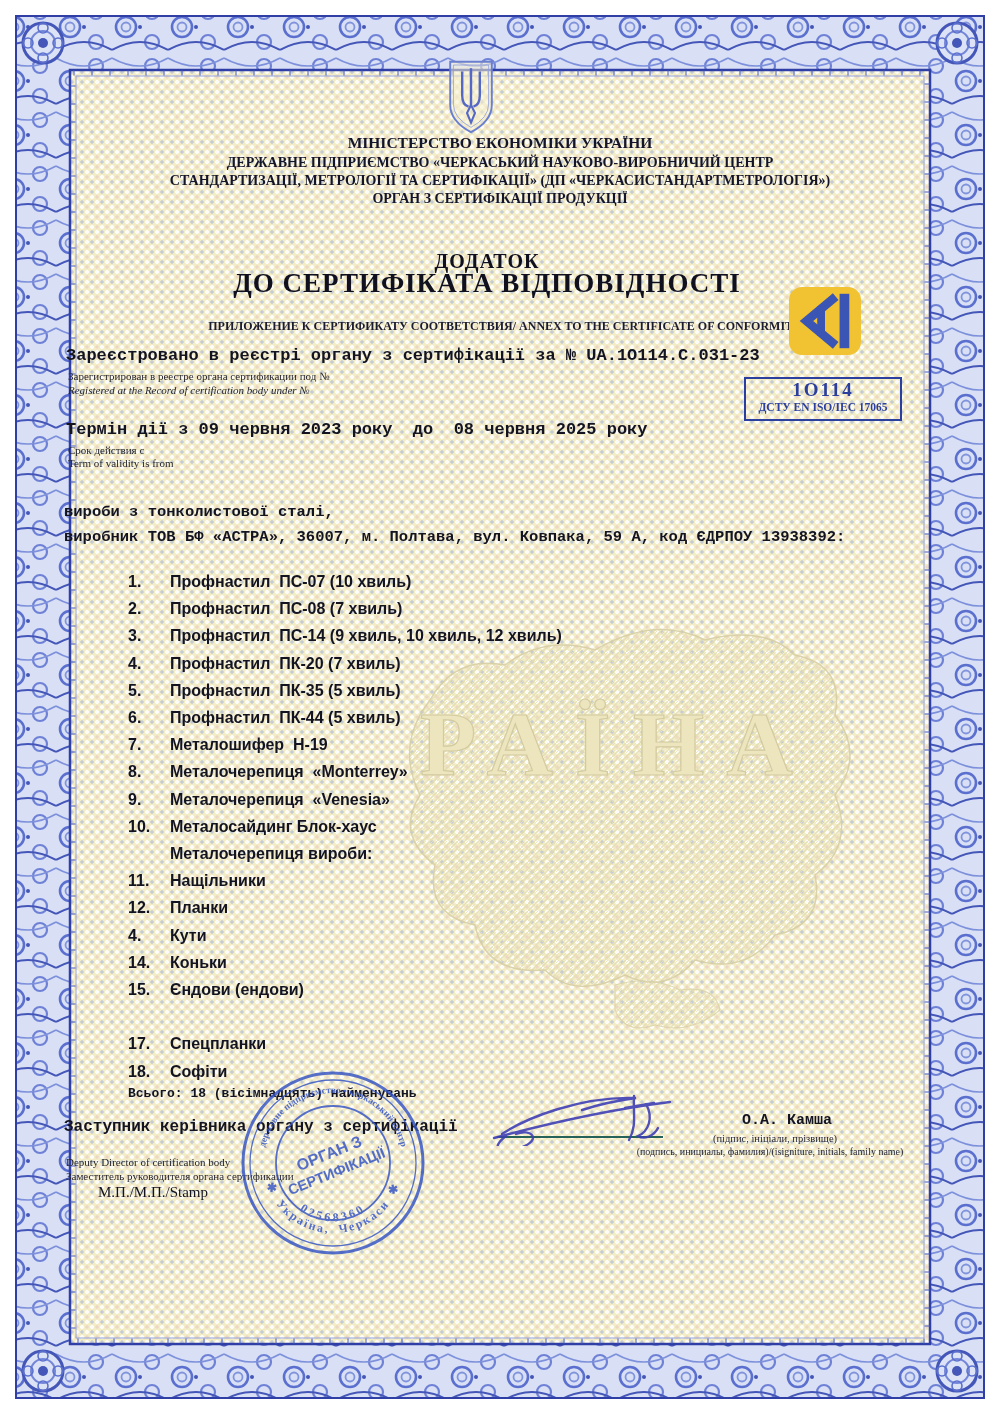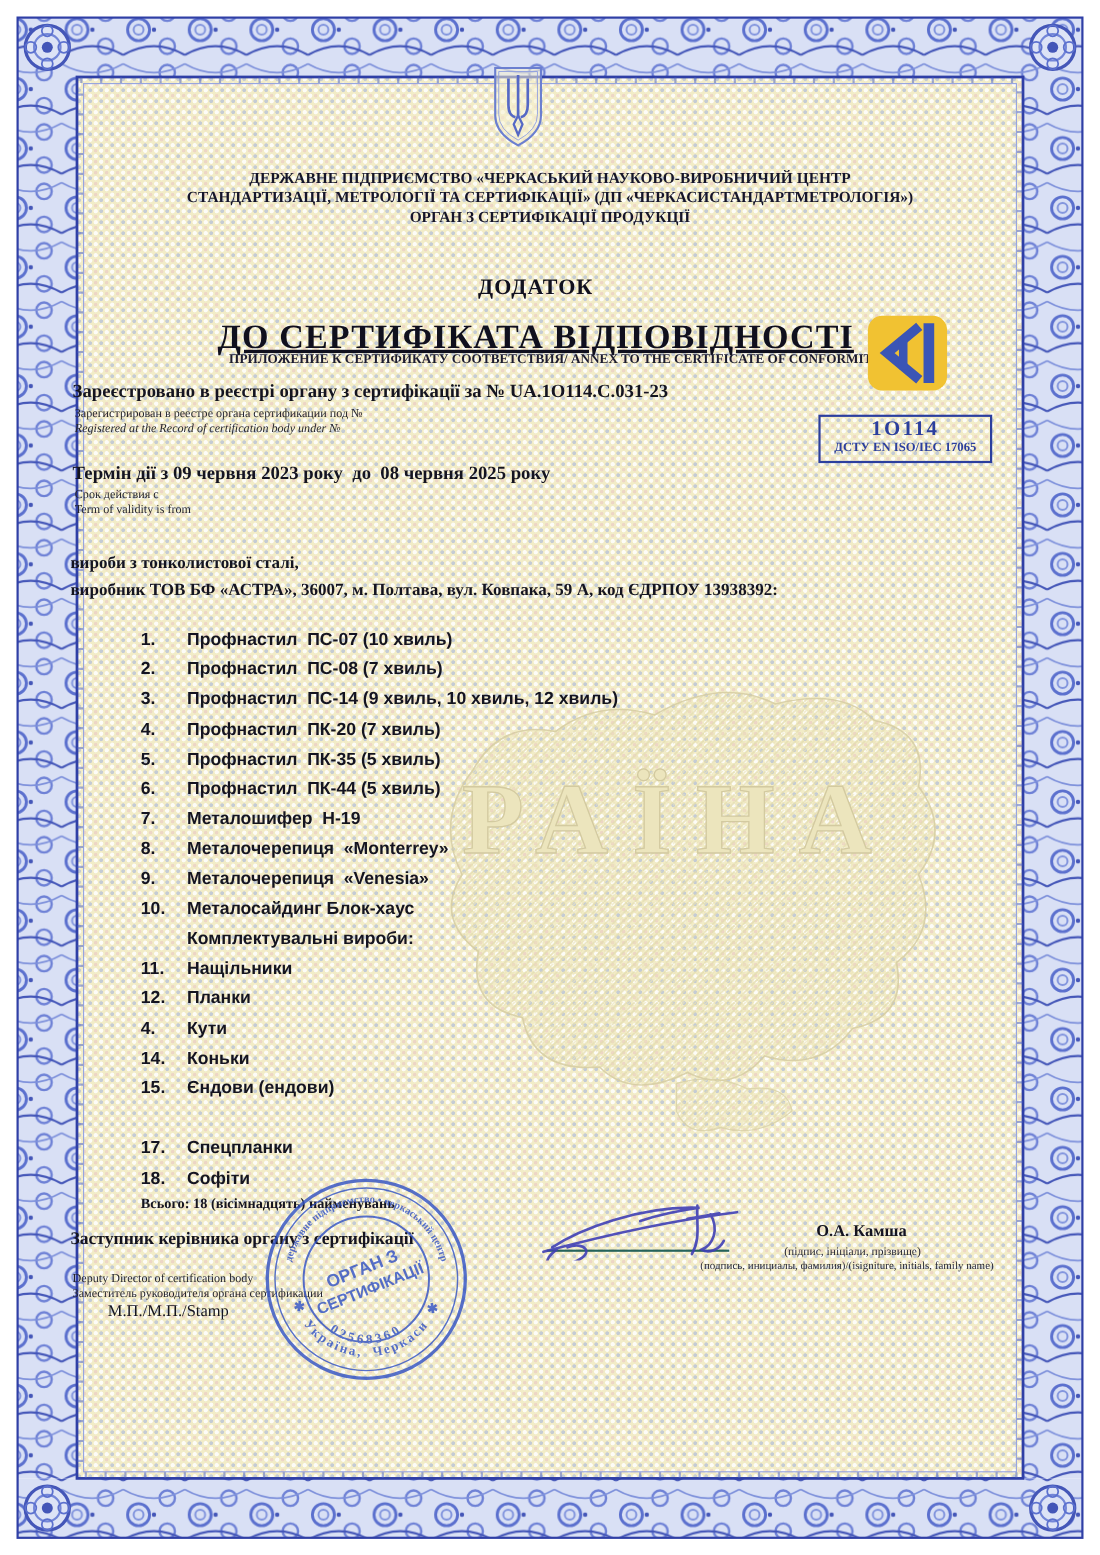--- a/index.html
+++ b/index.html
@@ -13,21 +13,21 @@
       radial-gradient(circle at 7px 7px, rgba(228,178,195,.38) 1.3px, transparent 1.9px),
       radial-gradient(circle at 7px 2px, rgba(255,255,255,.85) 1.6px, transparent 2.3px),
       radial-gradient(circle at 2px 7px, rgba(255,255,255,.85) 1.6px, transparent 2.3px);
     background-size:10px 10px;}
   .watermark{position:absolute;left:360px;top:540px;width:560px;height:540px;z-index:2;pointer-events:none;}
   .content{position:absolute;left:0;top:0;width:1000px;height:1414px;z-index:3;color:#141420;}
   .abs{position:absolute;}
   [data-bind]{white-space:pre;}
   .serifb{font-family:"Liberation Serif",serif;font-weight:bold;}
   .serif{font-family:"Liberation Serif",serif;}
-  .sansb{font-family:Liberation Serif, serif;font-weight:bold;}
+  .sansb{font-family:Liberation Mono, monospace;font-weight:bold;}
   .hline{width:860px;left:70px;text-align:center;color:#15152a;}
   .titleline{width:834px;left:70px;text-align:center;letter-spacing:1px;color:#10101e;}
   .small{font-size:11px;color:#26262e;}
   .codebox{border:2px solid #2b3f9e;text-align:center;color:#2b3f9e;}
   .row{position:absolute;left:128px;width:720px;font-size:16px;font-weight:bold;font-family:"Liberation Sans",sans-serif;}
   .row .num{display:inline-block;width:42px;}
   .sig-underline{position:absolute;left:497px;top:1136px;width:166px;height:2px;background:#25635a;z-index:4;}
   .stampwrap{position:absolute;left:238px;top:1068px;width:190px;height:190px;z-index:5;opacity:.82;pointer-events:none;}
   .sigwrap{position:absolute;left:486px;top:1076px;width:196px;height:70px;z-index:5;pointer-events:none;}
   .stamp-ring{font-family:"Liberation Serif",serif;font-weight:bold;fill:#3353c4;}
@@ -125,26 +125,27 @@
       <path d="M4,2 H56 V56 Q56,76 30,90 Q4,76 4,56 Z" fill="rgba(246,240,207,.55)" stroke="#6b7fd0" stroke-width="2.4"></path>
       <path d="M8,6 H52 V55 Q52,72 30,84 Q8,72 8,55 Z" fill="none" stroke="#8d9de0" stroke-width="1"></path>
       <g fill="none" stroke="#5568c5" stroke-width="3">
         <path d="M30,10 V58"></path>
         <path d="M19,14 V44 Q19,56 27,58"></path>
         <path d="M41,14 V44 Q41,56 33,58"></path>
       </g>
       <path d="M30,56 L25,66 L30,78 L35,66 Z" fill="none" stroke="#5568c5" stroke-width="2.6"></path>
     </svg>
 
+    <div class="abs hline serifb" style="top:134px;font-size:15.5px;" data-bind="header.lines.0">МІНІСТЕРСТВО ЕКОНОМІКИ УКРАЇНИ</div>
     <div class="abs hline serifb" style="top:155px;font-size:14px;" data-bind="header.lines.1">ДЕРЖАВНЕ ПІДПРИЄМСТВО «ЧЕРКАСЬКИЙ НАУКОВО-ВИРОБНИЧИЙ ЦЕНТР</div>
     <div class="abs hline serifb" style="top:173px;font-size:14px;" data-bind="header.lines.2">СТАНДАРТИЗАЦІЇ, МЕТРОЛОГІЇ ТА СЕРТИФІКАЦІЇ» (ДП «ЧЕРКАСИСТАНДАРТМЕТРОЛОГІЯ»)</div>
     <div class="abs hline serifb" style="top:191px;font-size:14px;" data-bind="header.lines.3">ОРГАН З СЕРТИФІКАЦІЇ ПРОДУКЦІЇ</div>
 
     <div class="abs titleline serifb" style="top:250px;font-size:20px;" data-bind="title.line1">ДОДАТОК</div>
-    <div class="abs titleline serifb" style="top:288px;font-size:31px;text-decoration:underline;" data-bind="title.line2">ДО СЕРТИФІКАТА ВІДПОВІДНОСТІ</div>
+    <div class="abs titleline serifb" style="top:268px;font-size:27px;" data-bind="title.line2">ДО СЕРТИФІКАТА ВІДПОВІДНОСТІ</div>
     <div class="abs serifb" style="left:110px;top:319px;width:790px;text-align:center;font-size:12px;color:#1c1c30;" data-bind="title.subtitle">ПРИЛОЖЕНИЕ К СЕРТИФИКАТУ СООТВЕТСТВИЯ/ ANNEX TO THE CERTIFICATE OF CONFORMITY</div>
 
     <div class="abs" style="left:789px;top:287px;width:72px;height:68px;background:#f1c232;border-radius:13px;">
       <svg width="72" height="68" viewBox="0 0 70 70">
         <g stroke="#3b55b5" fill="none">
           <path d="M46,10 L16,35 L46,60" stroke-width="9"></path>
           <path d="M31,20 V50" stroke-width="8"></path>
           <path d="M55,7 V63" stroke-width="10"></path>
         </g>
       </svg>
@@ -168,21 +169,21 @@
     <div class="row" style="top:573px;"><span class="num" data-bind="items.0.num">1.</span><span class="itx" data-bind="items.0.text">Профнастил  ПС-07 (10 хвиль)</span></div>
     <div class="row" style="top:600px;"><span class="num" data-bind="items.1.num">2.</span><span class="itx" data-bind="items.1.text">Профнастил  ПС-08 (7 хвиль)</span></div>
     <div class="row" style="top:627px;"><span class="num" data-bind="items.2.num">3.</span><span class="itx" data-bind="items.2.text">Профнастил  ПС-14 (9 хвиль, 10 хвиль, 12 хвиль)</span></div>
     <div class="row" style="top:655px;"><span class="num" data-bind="items.3.num">4.</span><span class="itx" data-bind="items.3.text">Профнастил  ПК-20 (7 хвиль)</span></div>
     <div class="row" style="top:682px;"><span class="num" data-bind="items.4.num">5.</span><span class="itx" data-bind="items.4.text">Профнастил  ПК-35 (5 хвиль)</span></div>
     <div class="row" style="top:709px;"><span class="num" data-bind="items.5.num">6.</span><span class="itx" data-bind="items.5.text">Профнастил  ПК-44 (5 хвиль)</span></div>
     <div class="row" style="top:736px;"><span class="num" data-bind="items.6.num">7.</span><span class="itx" data-bind="items.6.text">Металошифер  Н-19</span></div>
     <div class="row" style="top:763px;"><span class="num" data-bind="items.7.num">8.</span><span class="itx" data-bind="items.7.text">Металочерепиця  «Monterrey»</span></div>
     <div class="row" style="top:791px;"><span class="num" data-bind="items.8.num">9.</span><span class="itx" data-bind="items.8.text">Металочерепиця  «Venesia»</span></div>
     <div class="row" style="top:818px;"><span class="num" data-bind="items.9.num">10.</span><span class="itx" data-bind="items.9.text">Металосайдинг Блок-хаус</span></div>
-    <div class="row" style="top:845px;"><span class="num" data-bind="items.10.num"></span><span class="itx" data-bind="items.10.text">Комплектувальні вироби:</span></div>
+    <div class="row" style="top:845px;"><span class="num" data-bind="items.10.num"></span><span class="itx" data-bind="items.10.text">Металочерепиця вироби:</span></div>
     <div class="row" style="top:872px;"><span class="num" data-bind="items.11.num">11.</span><span class="itx" data-bind="items.11.text">Нащільники</span></div>
     <div class="row" style="top:899px;"><span class="num" data-bind="items.12.num">12.</span><span class="itx" data-bind="items.12.text">Планки</span></div>
     <div class="row" style="top:927px;"><span class="num" data-bind="items.13.num">4.</span><span class="itx" data-bind="items.13.text">Кути</span></div>
     <div class="row" style="top:954px;"><span class="num" data-bind="items.14.num">14.</span><span class="itx" data-bind="items.14.text">Коньки</span></div>
     <div class="row" style="top:981px;"><span class="num" data-bind="items.15.num">15.</span><span class="itx" data-bind="items.15.text">Єндови (ендови)</span></div>
     <div class="row" style="top:1035px;"><span class="num" data-bind="items.17.num">17.</span><span class="itx" data-bind="items.17.text">Спецпланки</span></div>
     <div class="row" style="top:1063px;"><span class="num" data-bind="items.18.num">18.</span><span class="itx" data-bind="items.18.text">Софіти</span></div>
 
     <div class="abs sansb" style="left:128px;top:1086px;font-size:13px;" data-bind="total">Всього: 18 (вісімнадцять) найменувань</div>
 

